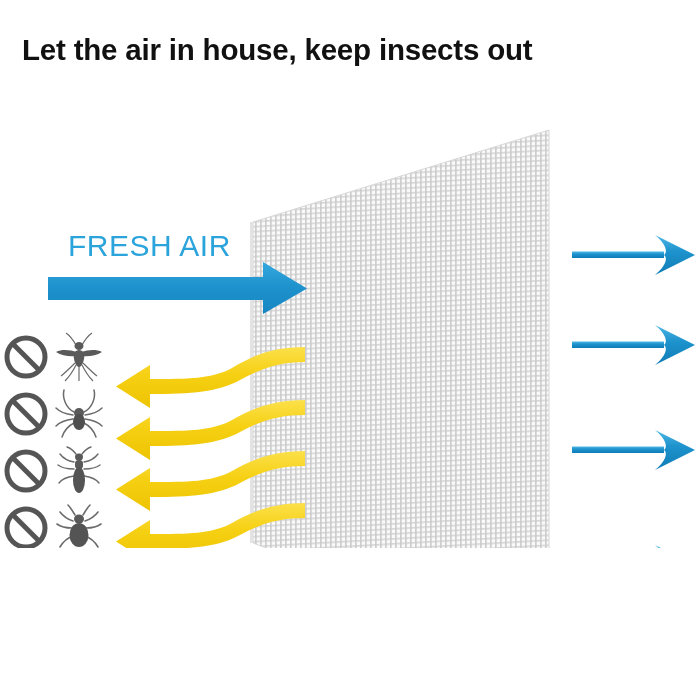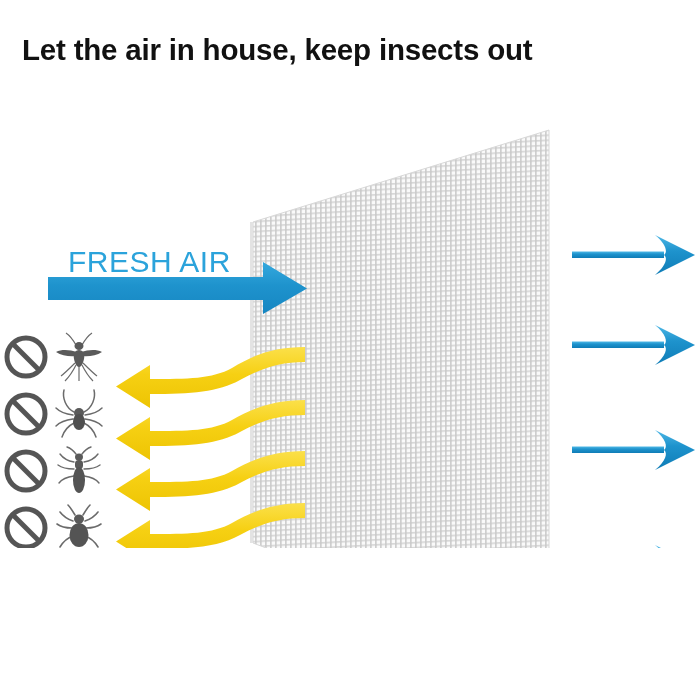--- a/index.html
+++ b/index.html
@@ -36,21 +36,20 @@
   #fresh-air-label {
     position: absolute;
     left: 68px;
     top: 229px;
     font-family: "Liberation Sans", sans-serif;
     font-weight: normal;
     font-size: 30px;
     letter-spacing: 0.5px;
     color: #2BA3DB;
     white-space: nowrap;
-    margin-top: 16px;
   }
   
   #scene {
     position: absolute;
     left: 0;
     top: 0;
     width: 700px;
     height: 700px;
   }
   

